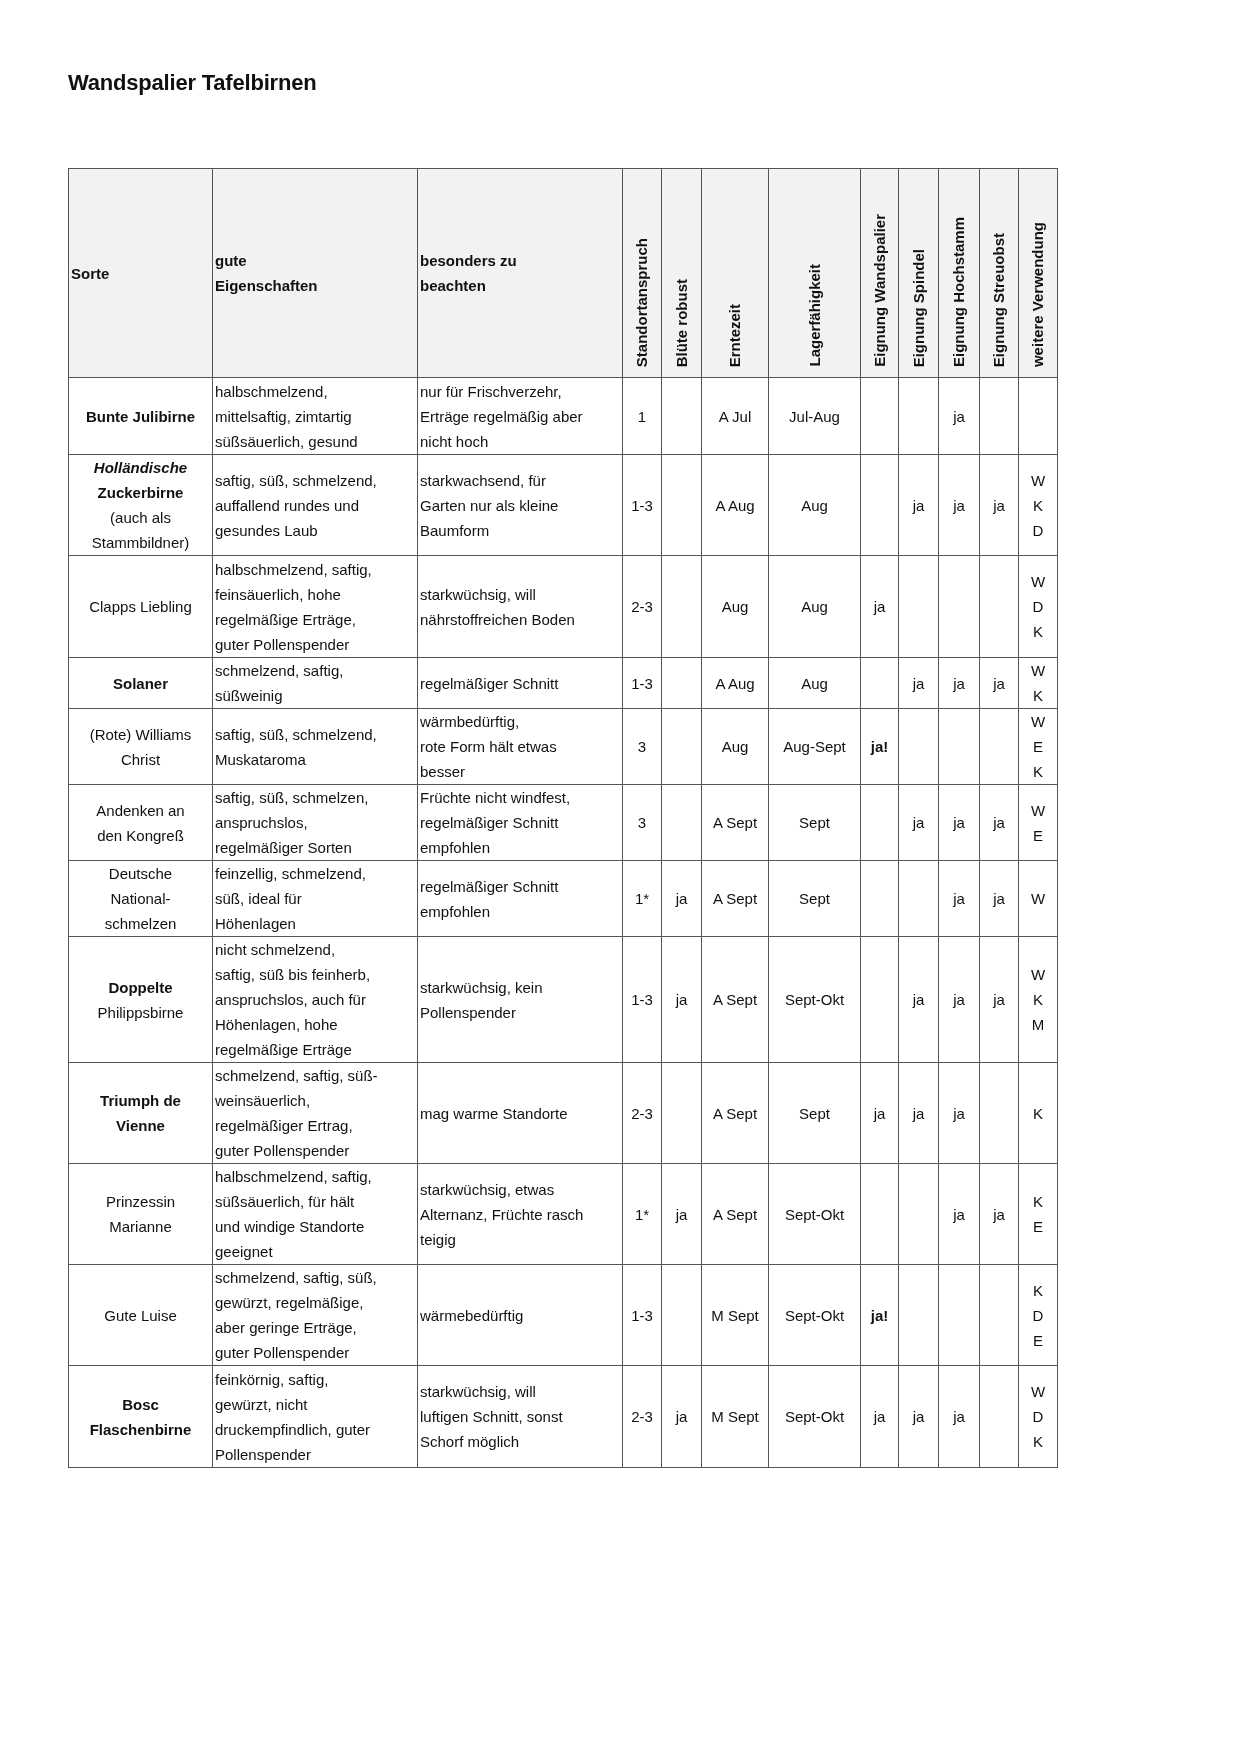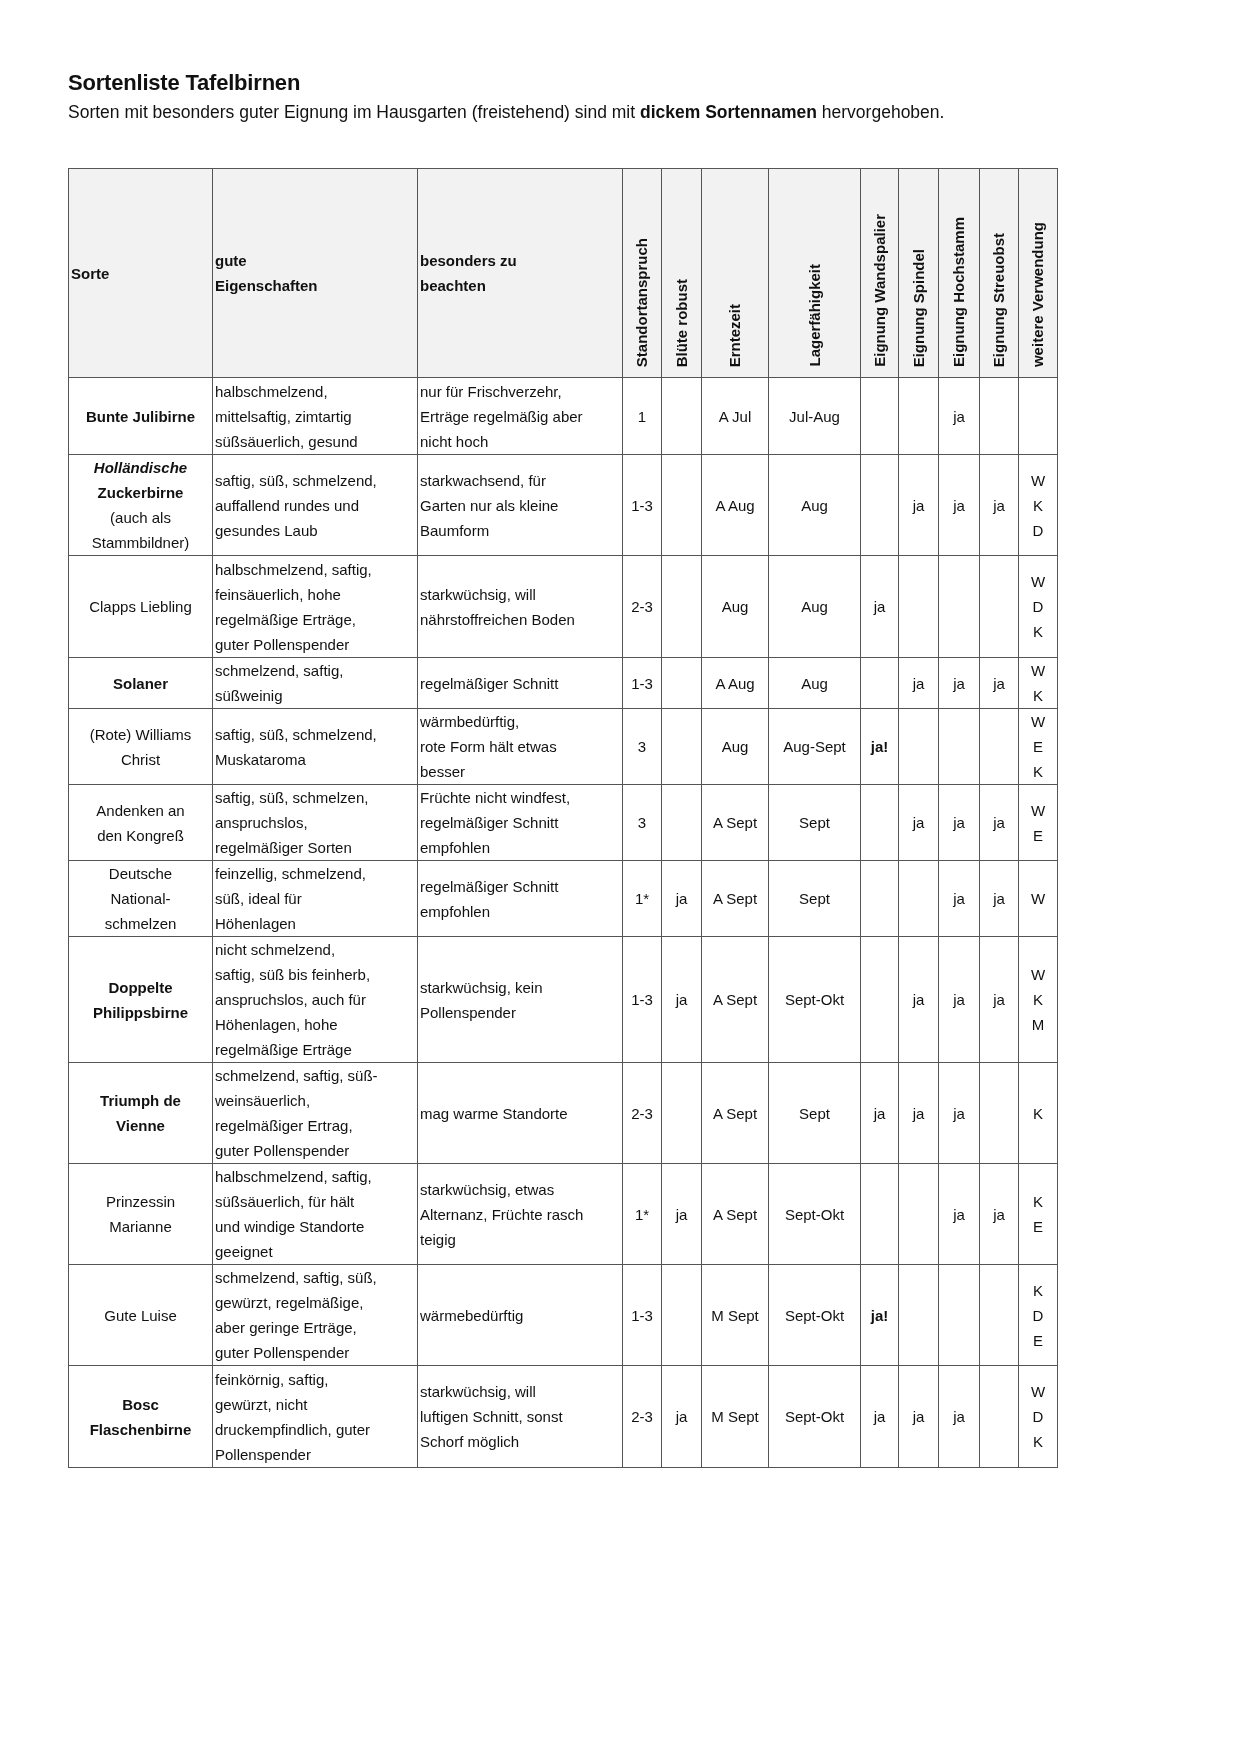--- a/index.html
+++ b/index.html
@@ -49,23 +49,22 @@
   td.c { text-align: center; }
   td.top { vertical-align: top; }
   td.name { vertical-align: middle; text-align: center; }
   td.bold-val { font-weight: bold; }
   .stack span { display: block; }
   .line { display: block; }
 </style>
 </head>
 <body>
 
-<div class="title">Sortenliste Tafelbirnen</div>
+<div class="title">Wandspalier Tafelbirnen</div>
 <div class="intro">
-  <div><span>Sorten mit besonders guter Eignung im Hausgarten (freistehend) sind mit </span><b>dickem Sortennamen</b><span> hervorgehoben.</span></div>
 </div>
 
 <table class="sorten">
   <colgroup>
     <col style="width:144px">
       <col style="width:205px">
       <col style="width:205px">
     <col style="width:39px">
       <col style="width:40px">
       <col style="width:67px">
@@ -303,21 +302,21 @@
         <td class="c"></td>
         <td class="c">ja</td>
         <td class="c">ja</td>
         <td class="c stack">
           <span>W</span>
         </td>
       </tr>
       <tr style="height: 126px;">
         <td class="name">
           <span class="line" style="font-weight: bold;">Doppelte</span>
-          <span class="line" style="font-weight: bold;">Philippsbirne</span>
+          <span class="line" style="font-weight: normal;">Philippsbirne</span>
         </td>
         <td class="top">
           <span class="line">nicht schmelzend,</span>
           <span class="line">saftig, süß bis feinherb,</span>
           <span class="line">anspruchslos, auch für</span>
           <span class="line">Höhenlagen, hohe</span>
           <span class="line">regelmäßige Erträge</span>
         </td>
         <td class="top">
           <span class="line">starkwüchsig, kein</span>

